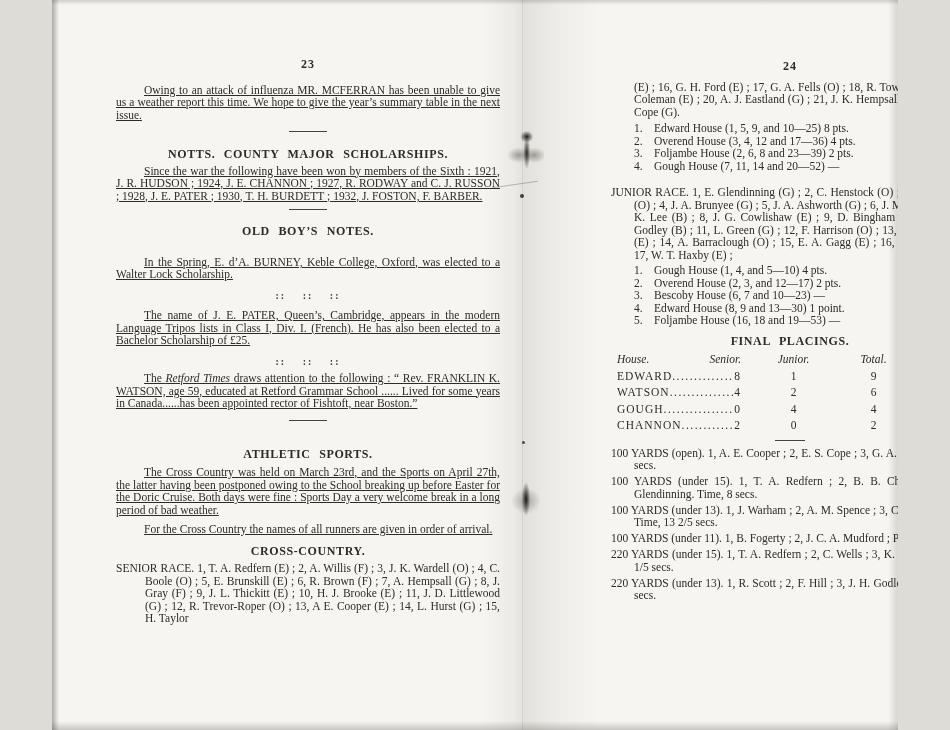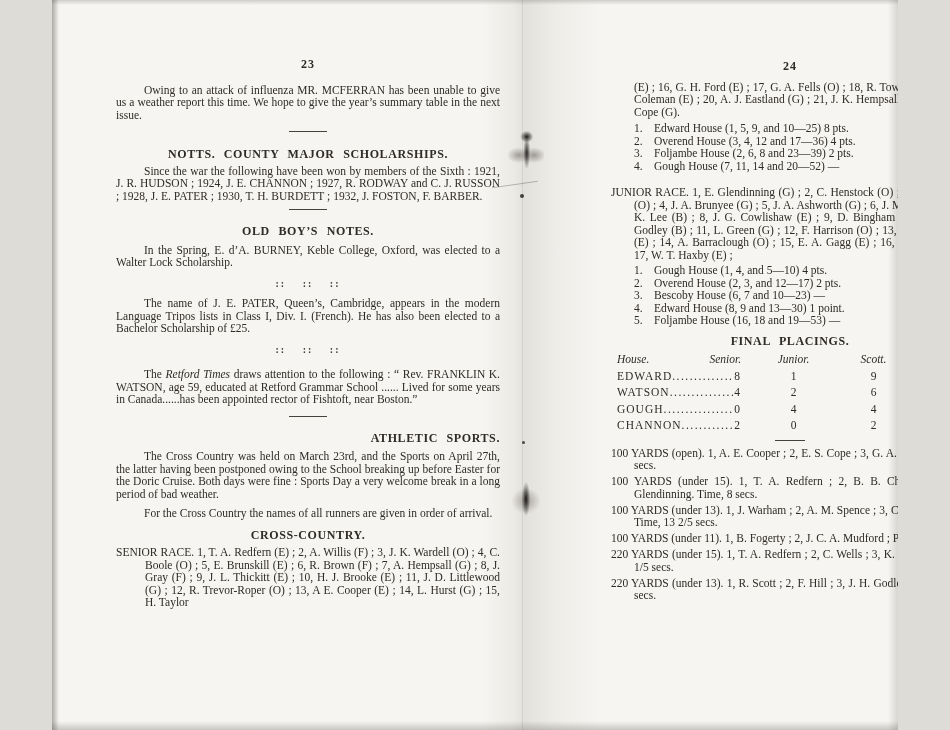--- a/index.html
+++ b/index.html
@@ -11,21 +11,21 @@
       linear-gradient(270deg, rgba(55,50,45,.16) 0px, rgba(55,50,45,0) 10px),
       linear-gradient(180deg, rgba(55,50,45,.20) 0px, rgba(55,50,45,0) 5px),
       linear-gradient(0deg, rgba(55,50,45,.24) 0px, rgba(55,50,45,0) 9px),
       linear-gradient(90deg, rgba(0,0,0,0) 430px, rgba(95,88,78,.07) 462px, rgba(95,88,78,.13) 472px, rgba(95,88,78,.05) 505px, rgba(0,0,0,0) 548px),
       #f6f5f1;
   }
   .page{position:absolute;top:56px;font-size:11.5px;line-height:12.5px;}
   #page-left{left:64px;width:384px;}
   #page-right{left:559px;width:358px;}
   .pgnum{text-align:center;font-weight:bold;font-size:12px;letter-spacing:1px;}
-  .para{text-align:justify;text-indent:28px;margin:0;}
+  .para{text-align:justify;text-indent:28px;margin:0;text-decoration:underline;}
   .heading{text-align:center;font-weight:bold;font-size:12px;letter-spacing:.6px;word-spacing:5px;margin:0;}
   .rule{width:38px;border-top:1.6px solid #46413a;margin-left:auto;margin-right:auto;}
   .sep{text-align:center;font-weight:bold;font-size:10px;letter-spacing:2px;word-spacing:12px;color:#3c3831;}
   .hang29{padding-left:29px;text-indent:-29px;text-align:justify;}
   .hang23{padding-left:23px;text-indent:-23px;text-align:justify;}
   .cont{margin-left:23px;text-align:justify;}
   .numlist{margin-left:23px;}
   .numlist .row{display:flex;}
   .numlist .n{width:20px;flex:none;}
   .it{font-style:italic;}
@@ -70,33 +70,33 @@
     <p class="para" style="margin-top:13px;">Owing to an attack of influenza MR. MCFERRAN has been unable to give us a weather report this time. We hope to give the year’s summary table in the next issue.</p>
 
     <div class="rule" style="margin-top:10px;"></div>
 
     <h2 class="heading" style="margin-top:16px;">NOTTS. COUNTY MAJOR SCHOLARSHIPS.</h2>
     <p class="para" style="margin-top:4px;">Since the war the following have been won by members of the Sixth : 1921, J. R. HUDSON ; 1924, J. E. CHANNON ; 1927, R. RODWAY and C. J. RUSSON ; 1928, J. E. PATER ; 1930, T. H. BURDETT ; 1932, J. FOSTON, F. BARBER.</p>
 
     <div class="rule" style="margin-top:7px;"></div>
 
     <h2 class="heading" style="margin-top:15px;">OLD BOY’S NOTES.</h2>
-    <p class="para" style="margin-top:6px;">In the Spring, E. d’A. BURNEY, Keble College, Oxford, was elected to a Walter Lock Scholarship.</p>
+    <p class="para" style="margin-top:18px;">In the Spring, E. d’A. BURNEY, Keble College, Oxford, was elected to a Walter Lock Scholarship.</p>
 
     <div class="sep" style="margin-top:9px;">:: :: ::</div>
 
     <p class="para" style="margin-top:7px;">The name of J. E. PATER, Queen’s, Cambridge, appears in the modern Language Tripos lists in Class I, Div. I. (French). He has also been elected to a Bachelor Scholarship of £25.</p>
 
     <div class="sep" style="margin-top:9px;">:: :: ::</div>
 
-    <p class="para" style="margin-top:12px;"><span>The </span><span class="it">Retford Times</span><span> draws attention to the following : “ Rev. FRANKLIN K. WATSON, age 59, educated at Retford Grammar School ...... Lived for some years in Canada......has been appointed rector of Fishtoft, near Boston.”</span></p>
+    <p class="para" style="margin-top:4px;"><span>The </span><span class="it">Retford Times</span><span> draws attention to the following : “ Rev. FRANKLIN K. WATSON, age 59, educated at Retford Grammar School ...... Lived for some years in Canada......has been appointed rector of Fishtoft, near Boston.”</span></p>
 
     <div class="rule" style="margin-top:10px;"></div>
 
-    <h2 class="heading" style="margin-top:15px;text-align:right;">ATHLETIC SPORTS.</h2>
+    <h2 class="heading" style="margin-top:27px;">ATHLETIC SPORTS.</h2>
     <p class="para" style="margin-top:6px;">The Cross Country was held on March 23rd, and the Sports on April 27th, the latter having been postponed owing to the School breaking up before Easter for the Doric Cruise. Both days were fine : Sports Day a very welcome break in a long period of bad weather.</p>
     <p class="para" style="margin-top:7px;">For the Cross Country the names of all runners are given in order of arrival.</p>
 
     <h2 class="heading" style="margin-top:9px;">CROSS-COUNTRY.</h2>
     <div class="hang29" style="margin-top:5px;">SENIOR RACE. 1, T. A. Redfern (E) ; 2, A. Willis (F) ; 3, J. K. Wardell (O) ; 4, C. Boole (O) ; 5, E. Brunskill (E) ; 6, R. Brown (F) ; 7, A. Hempsall (G) ; 8, J. Gray (F) ; 9, J. L. Thickitt (E) ; 10, H. J. Brooke (E) ; 11, J. D. Littlewood (G) ; 12, R. Trevor-Roper (O) ; 13, A E. Cooper (E) ; 14, L. Hurst (G) ; 15, H. Taylor</div>
   </div>
 
   <div class="page" id="page-right">
     <div class="pgnum" style="margin-top:4px;">24</div>
 
@@ -148,21 +148,21 @@
 
     <h2 class="heading" style="margin-top:8px;">FINAL PLACINGS.</h2>
 
     <div style="margin-top:4px;">
       <div class="fp-row fp-head">
         <div class="fp-c1h">
             <span>House.</span>
             <span>Senior.</span>
           </div>
         <div class="fp-c">Junior.</div>
-        <div class="fp-c">Scott.</div>
+        <div class="fp-c">Total.</div>
         <div class="fp-c">Points.</div>
       </div>
       <div class="fp-row">
         <div class="fp-c1">
             <span>EDWARD</span>
             <span class="fp-leader"></span>
             <span>8</span>
           </div>
         <div class="fp-c">1</div>
         <div class="fp-c">9</div>

